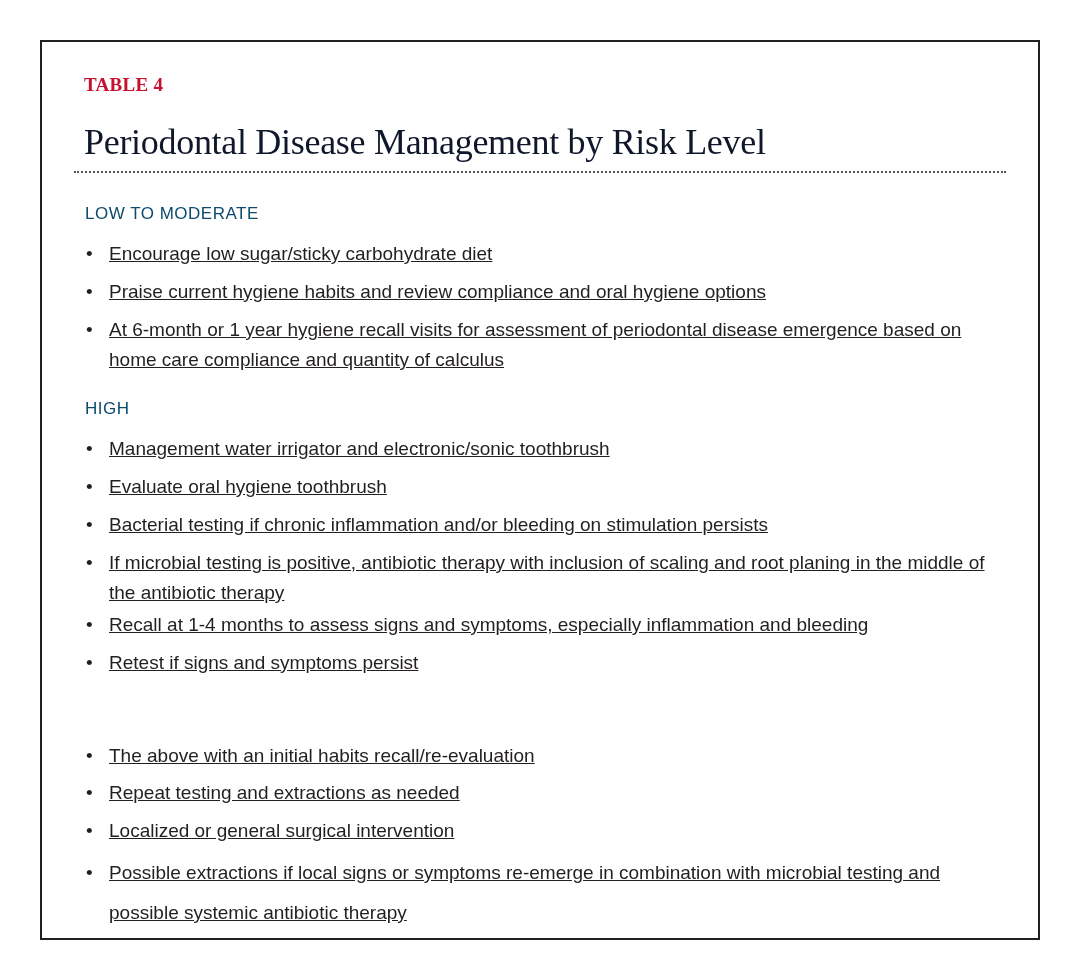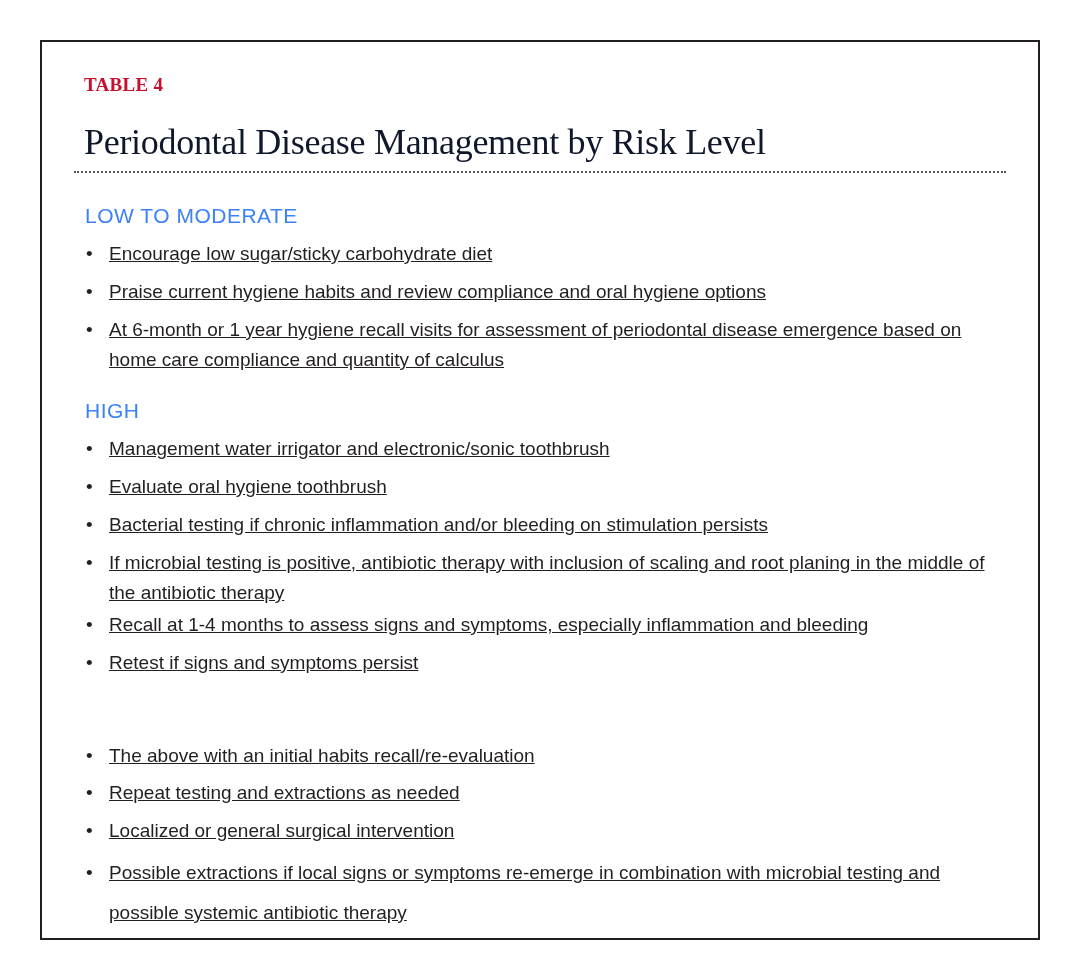--- a/index.html
+++ b/index.html
@@ -18,21 +18,21 @@
     font-family: "Liberation Serif", serif; font-size: 36px; color: #0f172a;
     letter-spacing: -0.3px;
     margin-top: 17px;
   }
   .divider {
     position: absolute; left: 32px; right: 32px; top: 129px;
     border-top: 2px dotted #555; height: 0;
   }
   .section-heading {
     position: absolute; left: 43px;
-    font-size: 21px; color: #3b82f6; letter-spacing: 0.5px;
+    font-size: 17px; color: #0c4a6e; letter-spacing: 0.5px;
   }
   .item {
     position: absolute; left: 44px; width: 910px;
     font-size: 19px; color: #231f20; line-height: 30px;
   }
   .item .bullet { position: absolute; left: 0; top: 0; }
   .item .txt { display: block; margin-left: 23px; text-decoration: underline; }
 </style>
 </head>
 <body>

